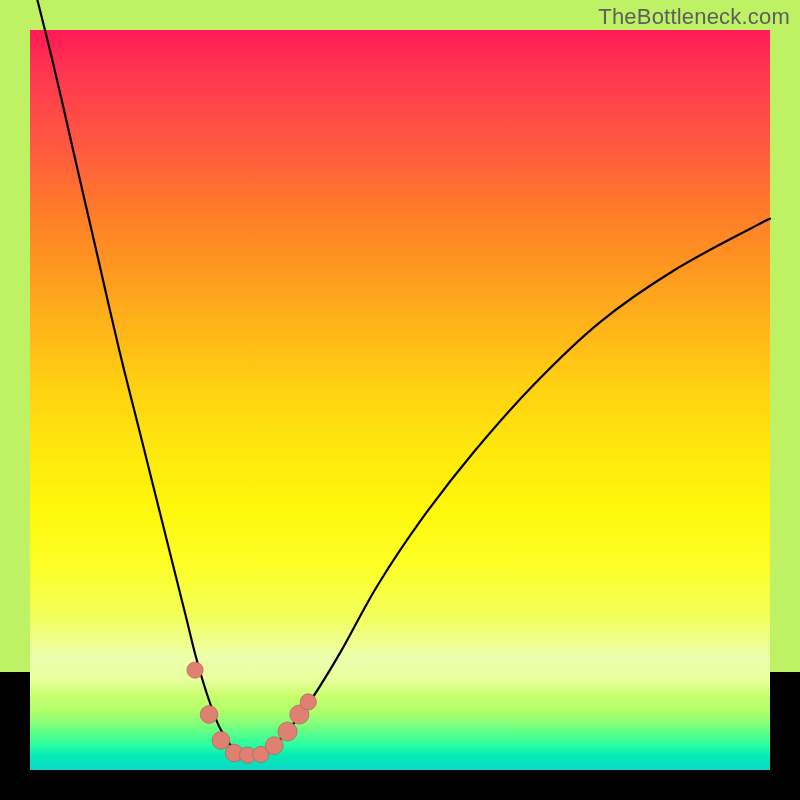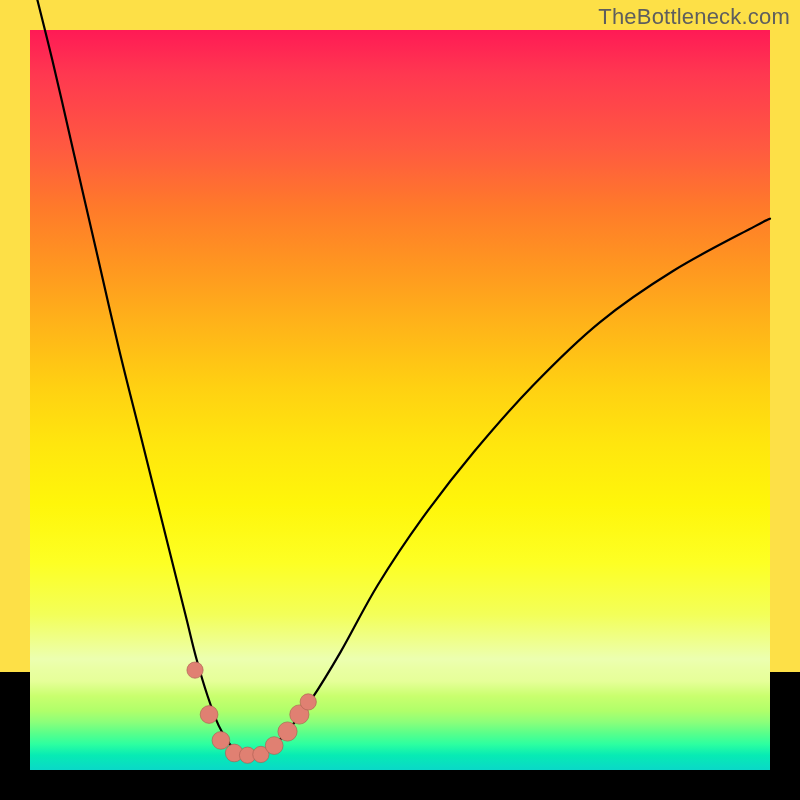--- a/index.html
+++ b/index.html
@@ -10,21 +10,21 @@
     background: #000;
     overflow: hidden;
     font-family: Arial, Helvetica, sans-serif;
   }
   .frame {
     position: absolute;
     left: 0;
     top: 0;
     width: 800px;
     height: 672px;
-    background: #fde047;
+    background: #bef264;
   }
   .plot {
     position: absolute;
     left: 30px;
     top: 30px;
     width: 740px;
     height: 740px;
     background: linear-gradient(to bottom,
       #ff1a55 0%,
       #ff3850 6%,

